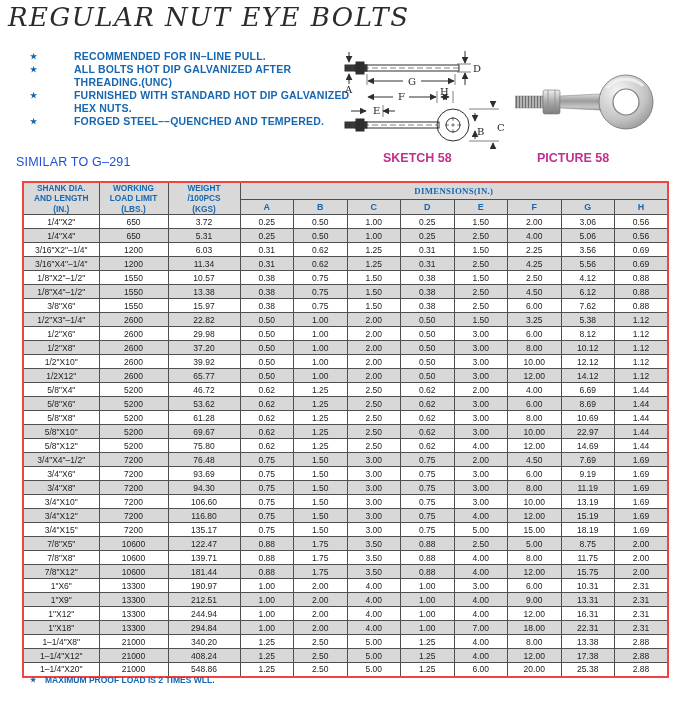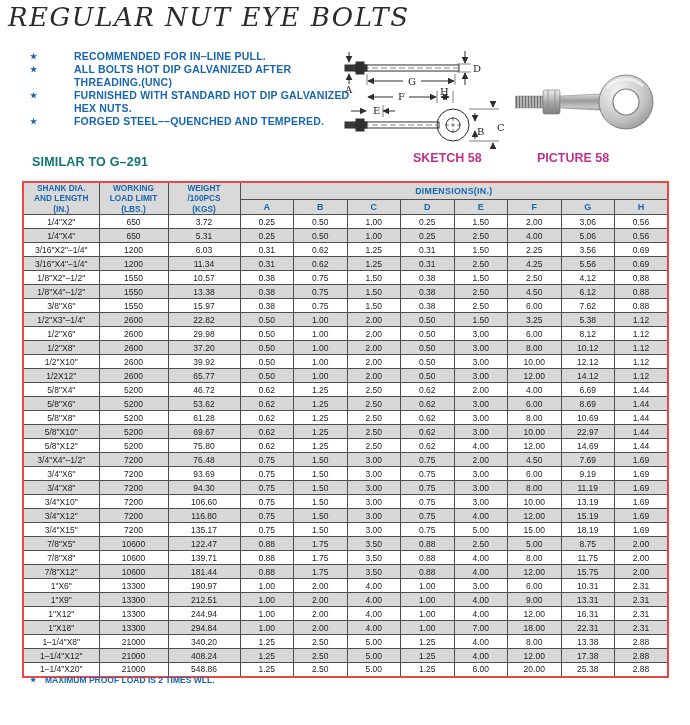--- a/index.html
+++ b/index.html
@@ -13,38 +13,38 @@
     font-family:"DejaVu Serif", serif; font-style:italic; font-weight:500;
     font-size:26px; letter-spacing:1.5px; color:#2b2b2b; white-space:nowrap;
   }
   
   .features { position:absolute; left:30px; top:50px; width:330px; list-style:none; }
   .features li { display:flex; align-items:flex-start; color:#1767b0; font-weight:bold;
     font-size:10.5px; line-height:13px; }
   .features .star { width:16px; flex:0 0 16px; font-size:8px; line-height:13px; text-align:left; }
   .features .ftxt { white-space:pre-line; letter-spacing:0.2px;padding-left:28px; }
   
-  .similar-label { position:absolute; left:32px; top:155px; color:#0f766e;
-    font-weight:bold; font-size:12.5px; letter-spacing:0.2px; }
+  .similar-label { position:absolute; left:16px; top:155px; color:#1d4ed8;
+    font-weight:normal; font-size:12.5px; letter-spacing:0.2px; }
   .sketch-label { position:absolute; left:383px; top:151px; color:#c2308f;
-    font-weight:bold; font-size:12.5px;margin-left:30px; }
+    font-weight:bold; font-size:12.5px; }
   .picture-label { position:absolute; left:537px; top:151px; color:#c2308f;
     font-weight:bold; font-size:12.5px; }
   
   .sketch-fig { position:absolute; left:337px; top:45px; }
   .photo-fig  { position:absolute; left:515px; top:50px; }
   
   .spec-table-wrap { position:absolute; left:22px; top:181px; }
   table { border-collapse:collapse; table-layout:fixed; width:645px;
     border:2px solid #ef4444; }
   th, td { border:1px solid #4f4f4f; text-align:center; vertical-align:middle;
     overflow:hidden; padding:0; }
   thead th { background:#d9d9d9; color:#1767b0; font-weight:bold; }
   th.big-head { font-size:8.3px; line-height:1.25; white-space:pre-line; height:30px; }
-  th.dims-head { font-size:8.8px; height:16px; letter-spacing:0.3px; }
+  th.dims-head { font-size:8.8px; height:16px; letter-spacing:0.3px;font-family:Liberation Serif, serif; }
   th.dim-letter { font-size:9px; height:13px; }
   tbody td { font-size:8.5px; color:#1c1c1c; height:14px; background:#ffffff;
     font-family:"Liberation Sans", sans-serif; }
   tbody tr.alt td { background:#d8d8d8; }
   
   .footnotes { position:absolute; left:30px; top:675px; list-style:none; }
   .footnotes li { display:flex; align-items:flex-start; color:#1767b0; font-weight:bold;
     font-size:8.5px; line-height:10.5px; }
   .footnotes .star { width:15px; flex:0 0 15px; font-size:7px; line-height:10.5px; }
 </style>

